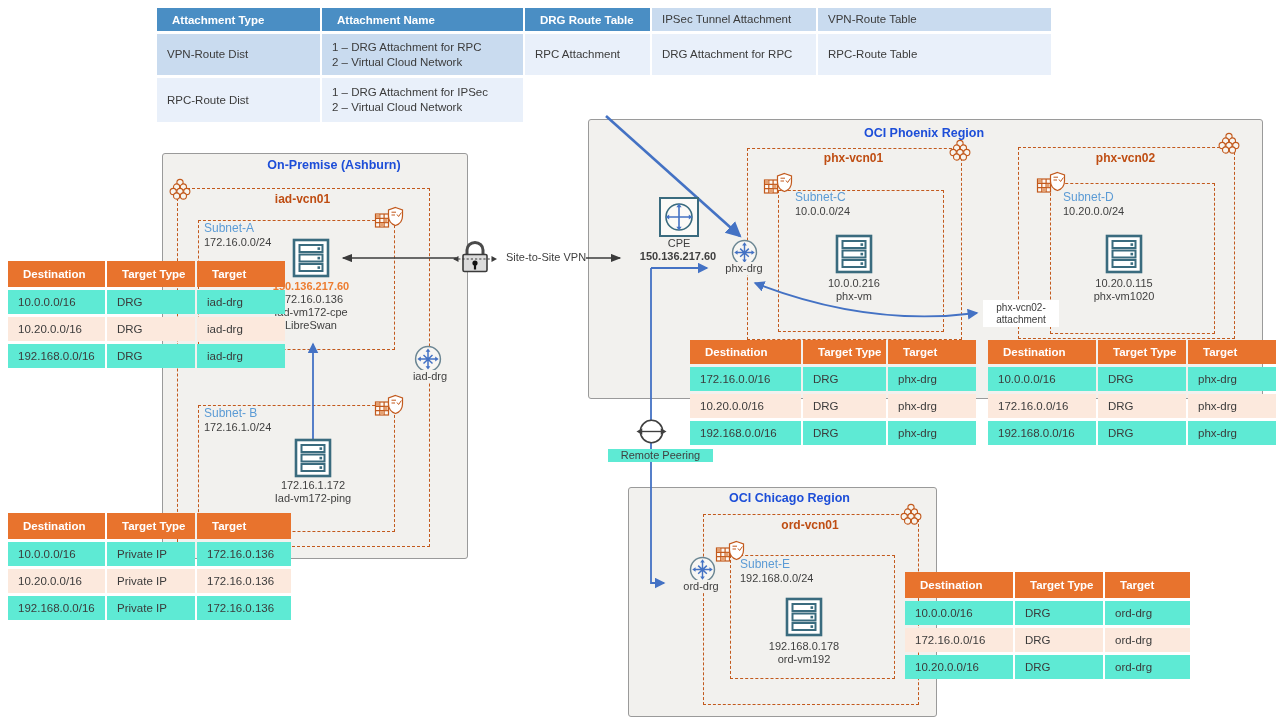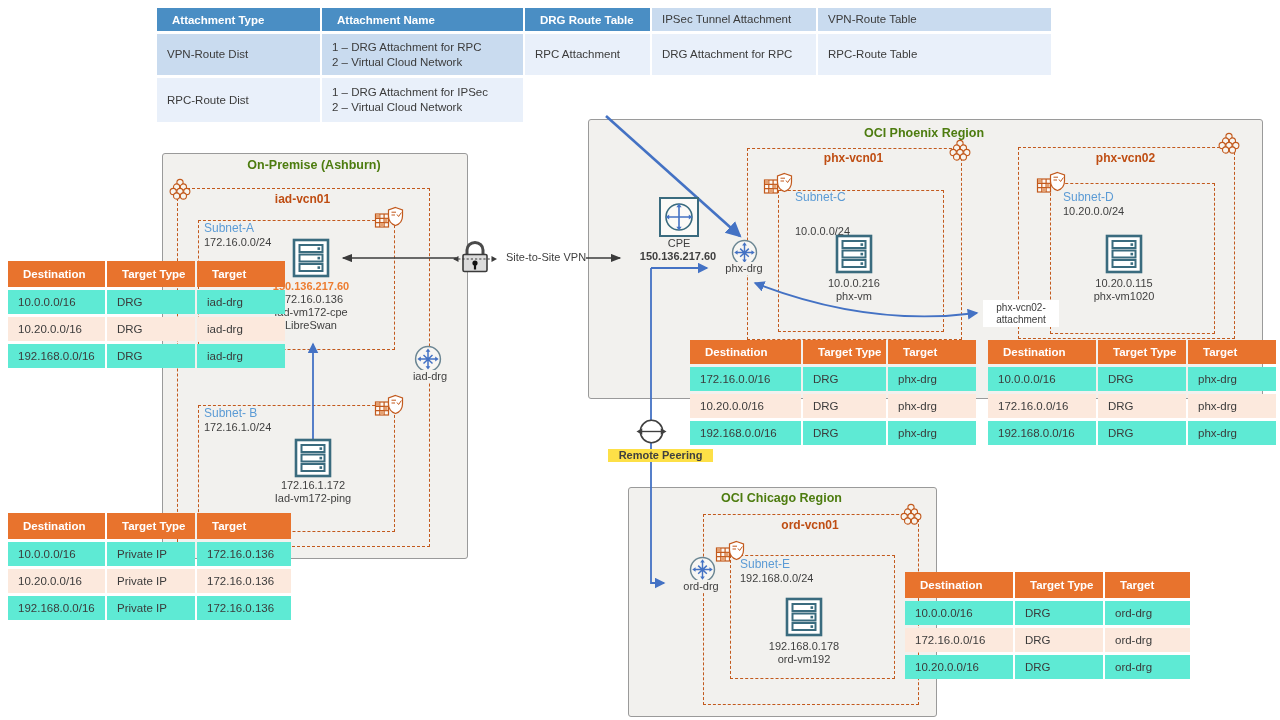--- a/index.html
+++ b/index.html
@@ -6,30 +6,30 @@
   .canvas{position:relative;width:1280px;height:720px;background:#fff;overflow:hidden;
           font-family:"Liberation Sans","DejaVu Sans",sans-serif;color:#3b3b3b;}
   
   .region{position:absolute;background:#f2f1ee;border:1px solid #9a9a9a;border-radius:3px;z-index:1;}
   .vcnbox{position:absolute;border:1.5px dashed #c2591c;z-index:2;}
   .subnetbox{position:absolute;border:1.5px dashed #c2591c;z-index:2;}
   svg.lines{position:absolute;left:0;top:0;z-index:3;}
   .lbl{position:absolute;z-index:4;line-height:1.15;}
   .rtable{position:absolute;display:grid;gap:3px 2px;z-index:4;}
   
-  .boxtitle{font-weight:bold;font-size:12.5px;color:#4d7c0f;text-align:center;}
+  .boxtitle{font-weight:bold;font-size:12.5px;color:#1d4ed8;text-align:center;}
   .vcnname{font-weight:bold;font-size:12px;color:#bf4d12;text-align:center;}
   .subname{font-size:12px;color:#5b9bd5;}
   .cidr{font-size:11px;color:#3f3f3f;}
   .vmstack{text-align:center;font-size:11px;color:#3f3f3f;line-height:1.18;}
   .pubip{font-weight:bold;color:#ed7d31;}
   .small{font-size:11px;color:#3f3f3f;}
   .ralign{}
   .maskbg{background:#f2f1ee;padding:0 2px;}
-  .whitebg{background:#fde047;font-weight:bold;}
+  .whitebg{background:#5eead4;}
   .attachlbl{font-size:10px;background:#fff;text-align:center;white-space:pre-line;padding:2px 3px;}
   
   .rtable .th{display:flex;align-items:center;padding-left:15px;font-weight:bold;font-size:11.5px;color:#fff;background:#e8732d;}
   .rtable .td{display:flex;align-items:center;padding-left:10px;font-size:11.5px;color:#3b3b3b;white-space:pre-line;}
   .rtable .dk{background:#5eead4;}
   .rtable .lt{background:#fce9dd;}
   .rtable.blue .th{background:#4a8ec4;}
   .rtable.blue .dk{background:#c9dbef;}
   .rtable.blue .lt{background:#e9f0fa;}
   .rtable.blue .td{line-height:1.3;}
@@ -172,35 +172,35 @@
 
     <use href="#ic-drg" x="414" y="345" width="28" height="28"></use>
     <use href="#ic-drg" x="731" y="239" width="27" height="27"></use>
     <use href="#ic-drg" x="689" y="556" width="27" height="27"></use>
 
     <use href="#ic-cpe" x="658" y="196" width="42" height="42"></use>
     <use href="#ic-lock" x="452" y="240" width="46" height="34"></use>
     <use href="#ic-rpeer" x="635" y="415" width="33" height="33"></use>
   </svg>
 
-  <div class="lbl boxtitle" style="left:162px;top:158px;width:304px;">On-Premise (Ashburn)</div>
+  <div class="lbl boxtitle" style="left:162px;top:158px;width:304px;padding-left:20px;">On-Premise (Ashburn)</div>
   <div class="lbl boxtitle" style="left:859px;top:126px;width:130px;">OCI Phoenix Region</div>
-  <div class="lbl boxtitle" style="left:628px;top:491px;width:307px;">OCI Chicago Region</div>
+  <div class="lbl boxtitle" style="left:628px;top:491px;width:307px;padding-left:8px;">OCI Chicago Region</div>
 
   <div class="lbl vcnname" style="left:177px;top:193px;width:251px;">iad-vcn01</div>
   <div class="lbl vcnname" style="left:747px;top:152px;width:213px;">phx-vcn01</div>
   <div class="lbl vcnname" style="left:1018px;top:152px;width:215px;">phx-vcn02</div>
   <div class="lbl vcnname" style="left:703px;top:519px;width:214px;">ord-vcn01</div>
 
   <div class="lbl subname" style="left:204px;top:222px;">Subnet-A</div>
   <div class="lbl cidr" style="left:204px;top:236px;">172.16.0.0/24</div>
   <div class="lbl subname" style="left:204px;top:407px;">Subnet- B</div>
   <div class="lbl cidr" style="left:204px;top:421px;">172.16.1.0/24</div>
   <div class="lbl subname ralign" style="left:795px;top:191px;width:140px;">Subnet-C</div>
-  <div class="lbl cidr ralign" style="left:795px;top:205px;width:140px;margin-top:20px;">10.0.0.0/24</div>
+  <div class="lbl cidr ralign" style="left:795px;top:205px;width:140px;">10.0.0.0/24</div>
   <div class="lbl subname ralign" style="left:1063px;top:191px;width:143px;">Subnet-D</div>
   <div class="lbl cidr ralign" style="left:1063px;top:205px;width:143px;">10.20.0.0/24</div>
   <div class="lbl subname ralign" style="left:740px;top:558px;width:143px;">Subnet-E</div>
   <div class="lbl cidr ralign" style="left:740px;top:572px;width:143px;">192.168.0.0/24</div>
 
   <div class="lbl vmstack" style="left:255px;top:280px;width:112px;">
     <div class="pubip">150.136.217.60</div>
     <div>172.16.0.136</div>
     <div>Iad-vm172-cpe</div>
     <div>LibreSwan</div>

